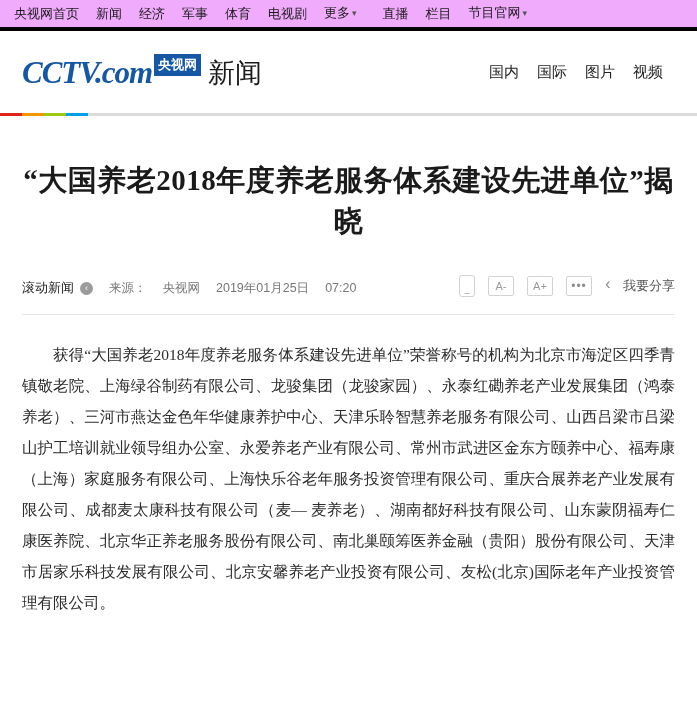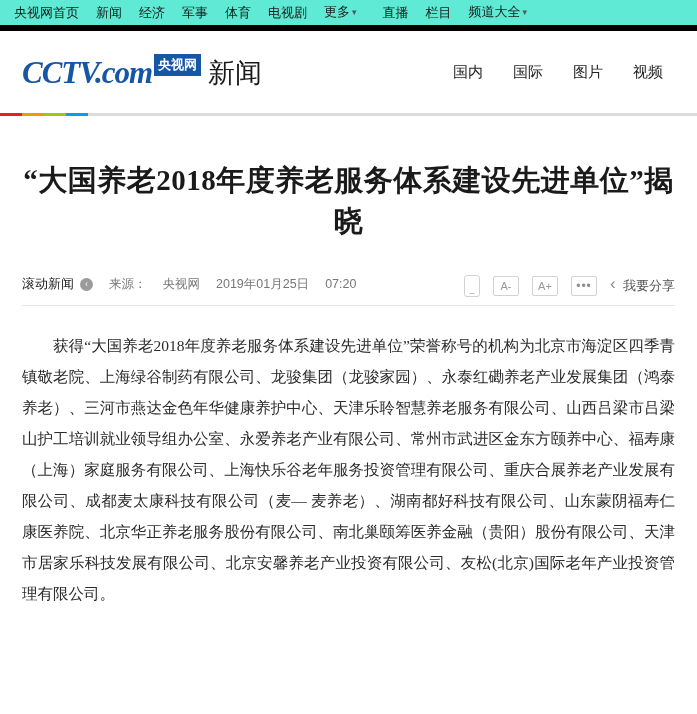--- a/index.html
+++ b/index.html
@@ -11,27 +11,27 @@
     height: 714px;
     background: #ffffff;
     font-family: "Liberation Sans", sans-serif;
     color: #333;
     overflow: hidden;
   }
 
   
   .topbar {
     height: 31px;
-    border-bottom: 6px solid #000000;
+    border-bottom: 4px solid #000000;
     display: flex;
     align-items: center;
     padding: 0 14px;
     font-size: 13px;
     color: #1a1a1a;
-    background: #5eead4;
+    background: #f0abfc;
     box-sizing: border-box;
   }
   .topbar .nav-item {
     margin-right: 17px;
     white-space: nowrap;
     cursor: pointer;
     line-height: 30px;
   }
   .topbar .nav-item.bold { font-weight: bold; }
   .topbar .caret {
@@ -91,21 +91,21 @@
     font-size: 27px;
     color: #1a1a1a;
     margin-left: 7px;
     line-height: 1;
     position: relative;
     top: -1px;
   }
   .logo-links {
     margin-left: auto;
     display: flex;
-    gap: 30px;
+    gap: 18px;
     font-size: 15px;
     color: #222;
     padding-right: 12px;
   }
   .logo-links span { cursor: pointer; }
 
   
   .rainbow {
     height: 3px;
     display: flex;
@@ -130,24 +130,24 @@
     color: #1a1a1a;
     text-align: center;
     margin: 44px 0 0 0;
     line-height: 1.4;
     letter-spacing: 0.5px;
   }
 
   .meta-row {
     margin-top: 34px;
     display: flex;
-    align-items: flex-start;
+    align-items: flex-end;
     font-size: 12.5px;
     color: #666;
-    padding-bottom: 8px;
+    padding-bottom: 17px;
     border-bottom: 1px solid #e6e6e6;
   }
   .meta-left {
     display: flex;
     align-items: center;
     gap: 6px;
   }
   .meta-tag {
     color: #222;
     font-size: 13px;
@@ -195,20 +195,21 @@
     left: 50%;
     bottom: 2px;
     transform: translateX(-50%);
     width: 5px; height: 1px;
     background: #bdbdbd;
   }
   .mi.dots { letter-spacing: 1px; font-size: 12px; color: #8d8d8d; }
   .share {
     display: flex;
     align-items: center;
+    gap: 5px;
     color: #555;
     font-size: 13px;
     cursor: pointer;
   }
   .share-ico {
     display: inline-block;
     width: 13px; height: 13px;
     position: relative;
   }
   .share-ico::before {
@@ -239,21 +240,21 @@
   <span class="nav-item"><span>央视网首页</span></span>
   <span class="nav-item"><span>新闻</span></span>
   <span class="nav-item"><span>经济</span></span>
   <span class="nav-item"><span>军事</span></span>
   <span class="nav-item"><span>体育</span></span>
   <span class="nav-item"><span>电视剧</span></span>
   <span class="nav-item"><span>更多</span><span class="caret">▾</span></span>
   <span class="sep-space"></span>
   <span class="nav-item"><span>直播</span></span>
   <span class="nav-item"><span>栏目</span></span>
-  <span class="nav-item"><span>频道大全</span><span class="caret">▾</span></span>
+  <span class="nav-item"><span>节目官网</span><span class="caret">▾</span></span>
 </div>
 
 <div class="logoband">
   <div class="logo-wrap">
     <span class="logo-cctv"><span>CCTV</span><span class="dotcom">.com</span></span>
     <span class="logo-badge">央视网</span>
     <span class="logo-news">新闻</span>
   </div>
   <div class="logo-links">
     <span>国内</span>

